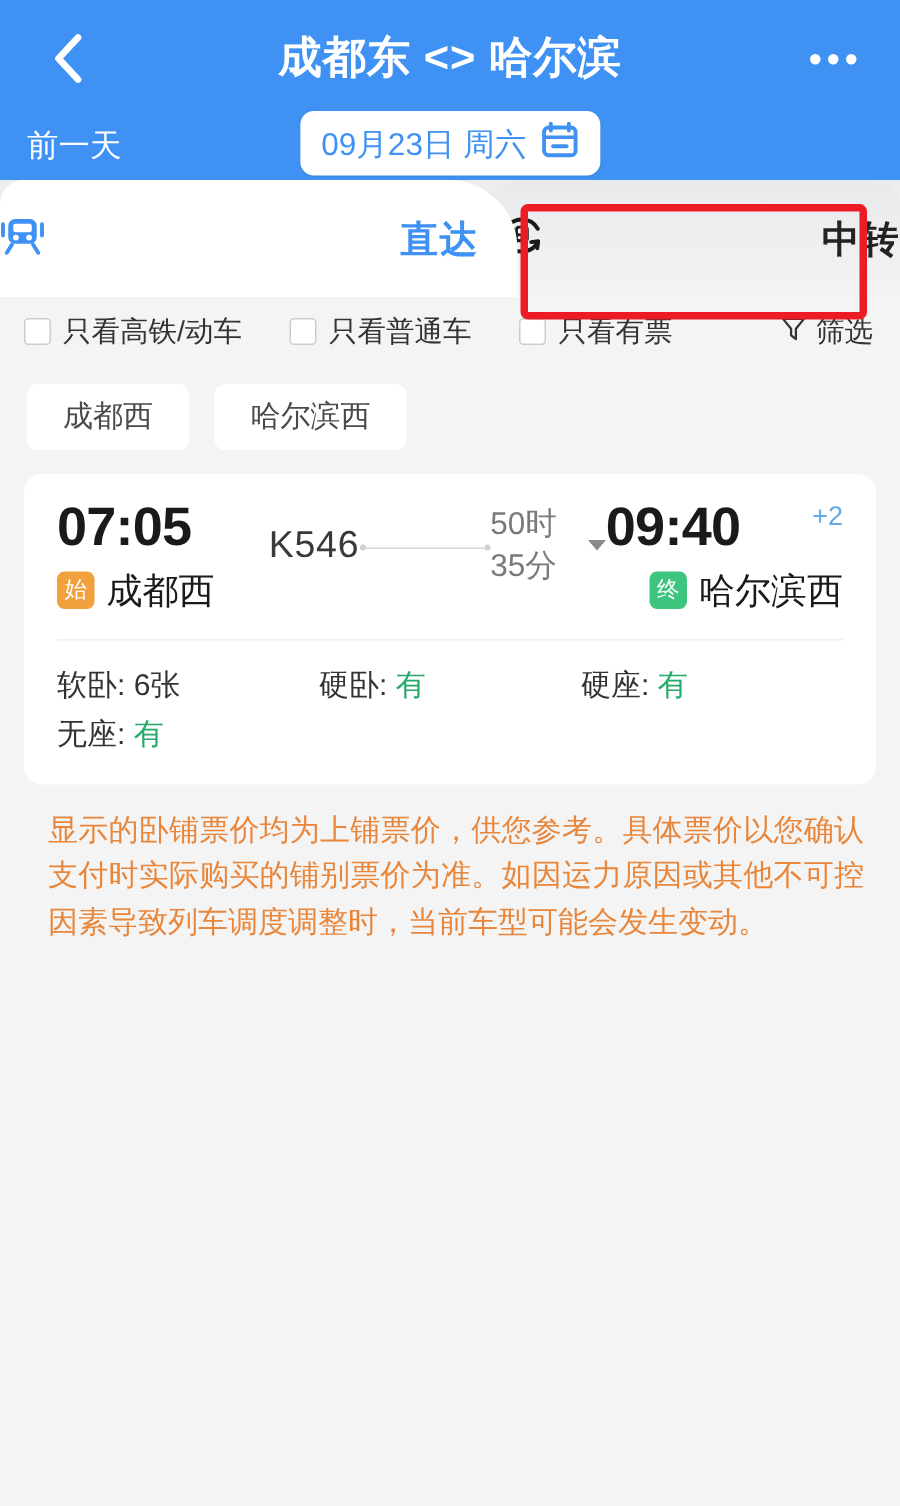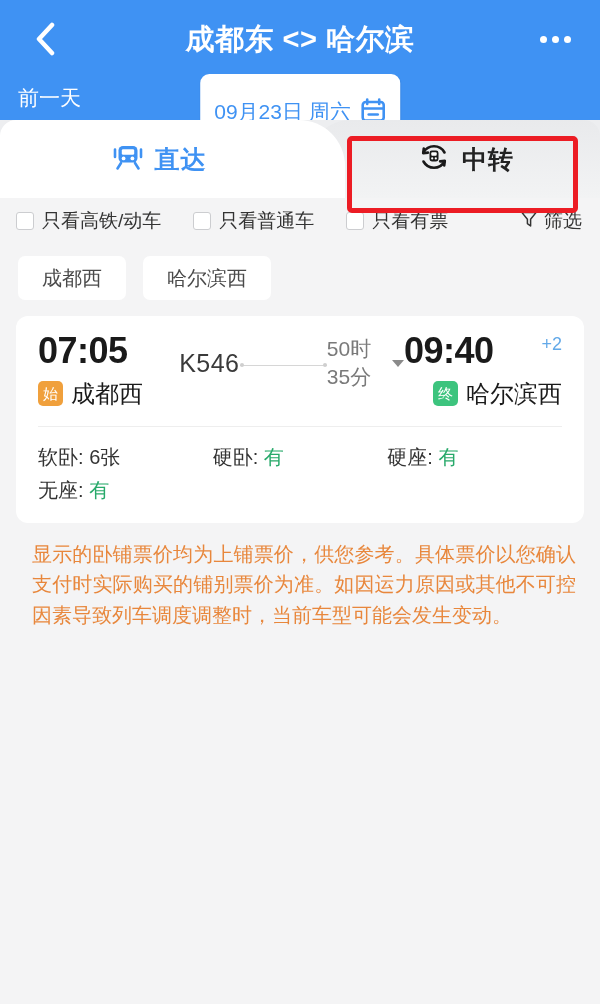--- a/index.html
+++ b/index.html
@@ -90,21 +90,21 @@
   .next-day { right: 18px; }
 
   .date-pill {
     position: absolute;
     left: 50%;
     transform: translateX(-50%);
     top: -2px;
     background: #ffffff;
     border-radius: 9px;
     height: 43px;
-    padding: 16px 14px;
+    padding: 0 14px;
     display: flex;
     align-items: center;
     gap: 9px;
     cursor: pointer;
     box-shadow: 0 1px 2px rgba(0,0,0,0.07);
   }
   .date-pill .date-text {
     color: #3f92f3;
     font-size: 21px;
     font-weight: 500;
@@ -118,21 +118,21 @@
     height: 78px;
     background: #edeef0;
     overflow: hidden;
   }
   .tab {
     position: absolute;
     top: 0;
     height: 78px;
     display: flex;
     align-items: center;
-    justify-content: center;
+    justify-content: space-between;
     gap: 12px;
     cursor: pointer;
     box-sizing: border-box;
   }
   .tab-direct {
     left: 0;
     width: 345px;
     background: #ffffff;
     border-top-left-radius: 16px;
     border-top-right-radius: 46px;

